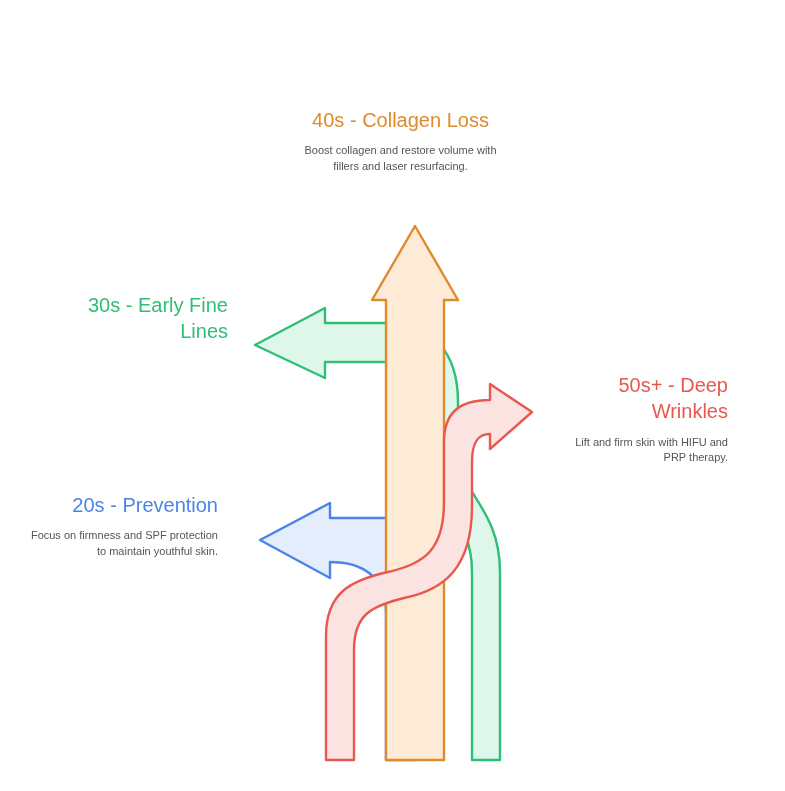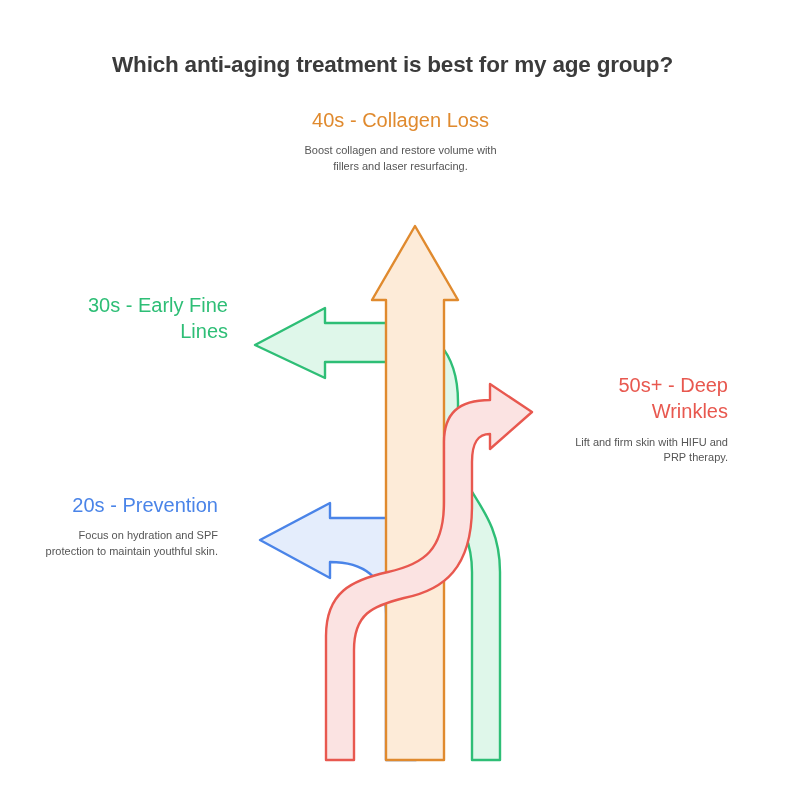--- a/index.html
+++ b/index.html
@@ -82,21 +82,20 @@
     top: 372px;
     width: 168px;
     text-align: right;
   }
 </style>
 </head>
 <body>
 
 <div id="canvas">
 
-  <div class="page-title">Which anti-aging treatment is best for my age group?</div>
 
   <svg class="arrows-svg" viewBox="0 0 785 791">
     <defs>
 
       <path id="p-orange" d="M 386,760
                L 386,300
                L 372,300
                L 415,226
                L 458,300
                L 444,300
@@ -237,21 +236,21 @@
     <div class="label-head" style="color:#E08A2E">40s - Collagen Loss</div>
     <div class="label-body">Boost collagen and restore volume with fillers and laser resurfacing.</div>
   </div>
 
   <div class="label-block" id="block-30s">
     <div class="label-head" style="color:#2EBE76">30s - Early Fine Lines</div>
   </div>
 
   <div class="label-block" id="block-20s">
     <div class="label-head" style="color:#4A84E8">20s - Prevention</div>
-    <div class="label-body">Focus on hydration and SPF protection to maintain youthful skin.</div>
+    <div class="label-body">Focus on firmness and SPF protection to maintain youthful skin.</div>
   </div>
 
   <div class="label-block" id="block-50s">
     <div class="label-head" style="color:#E8584F">50s+ - Deep Wrinkles</div>
     <div class="label-body">Lift and firm skin with HIFU and PRP therapy.</div>
   </div>
 
 </div>
 
 </body></html>

